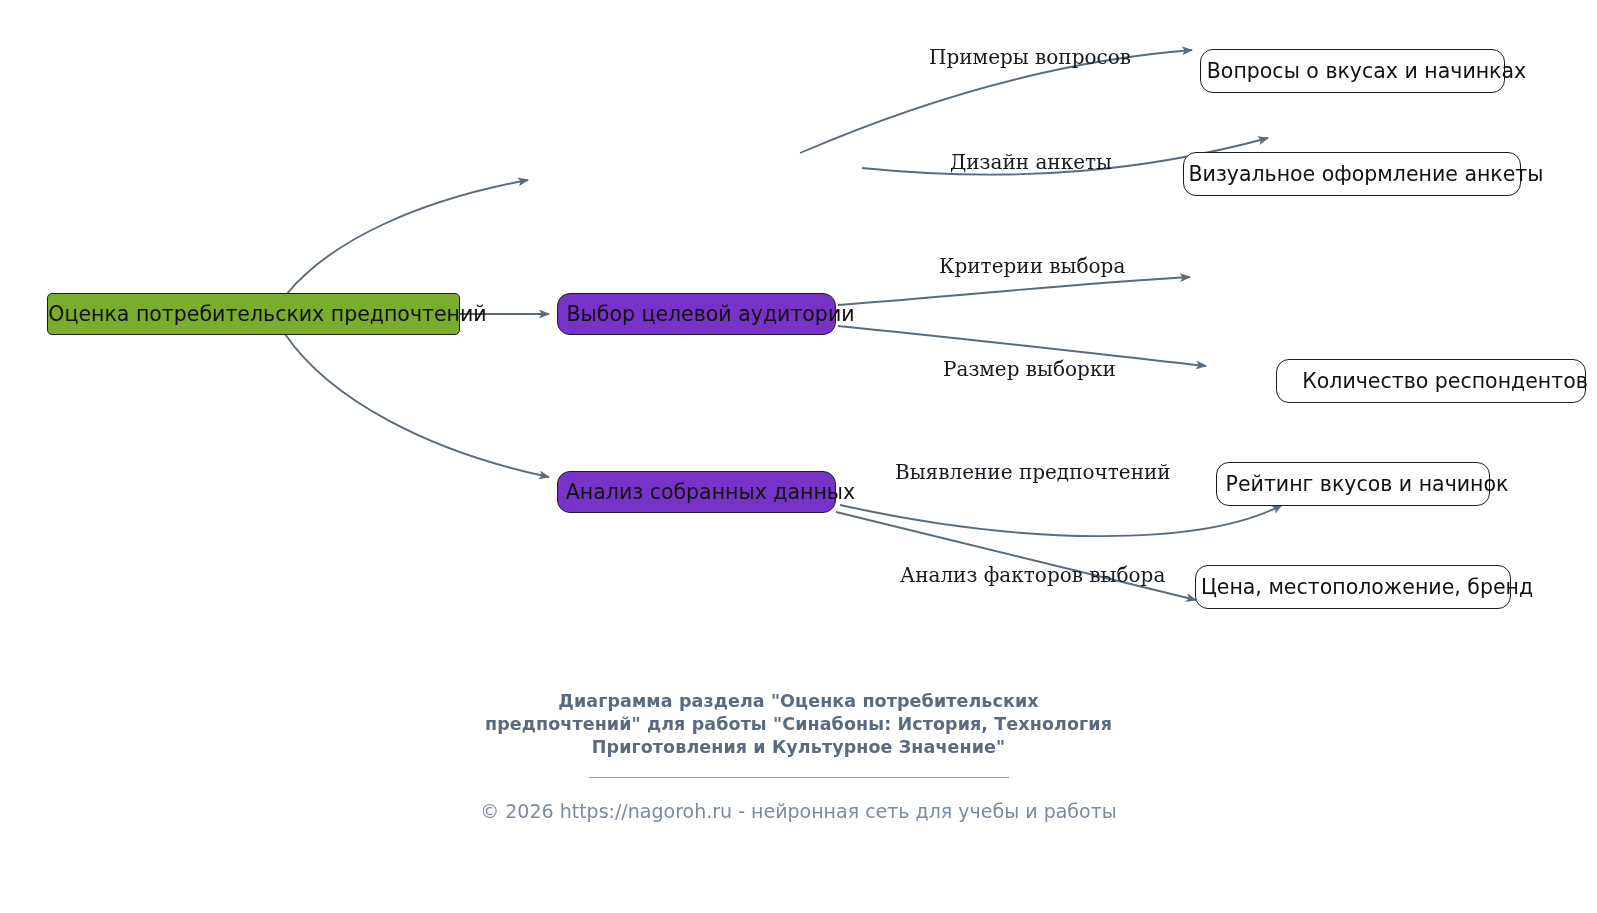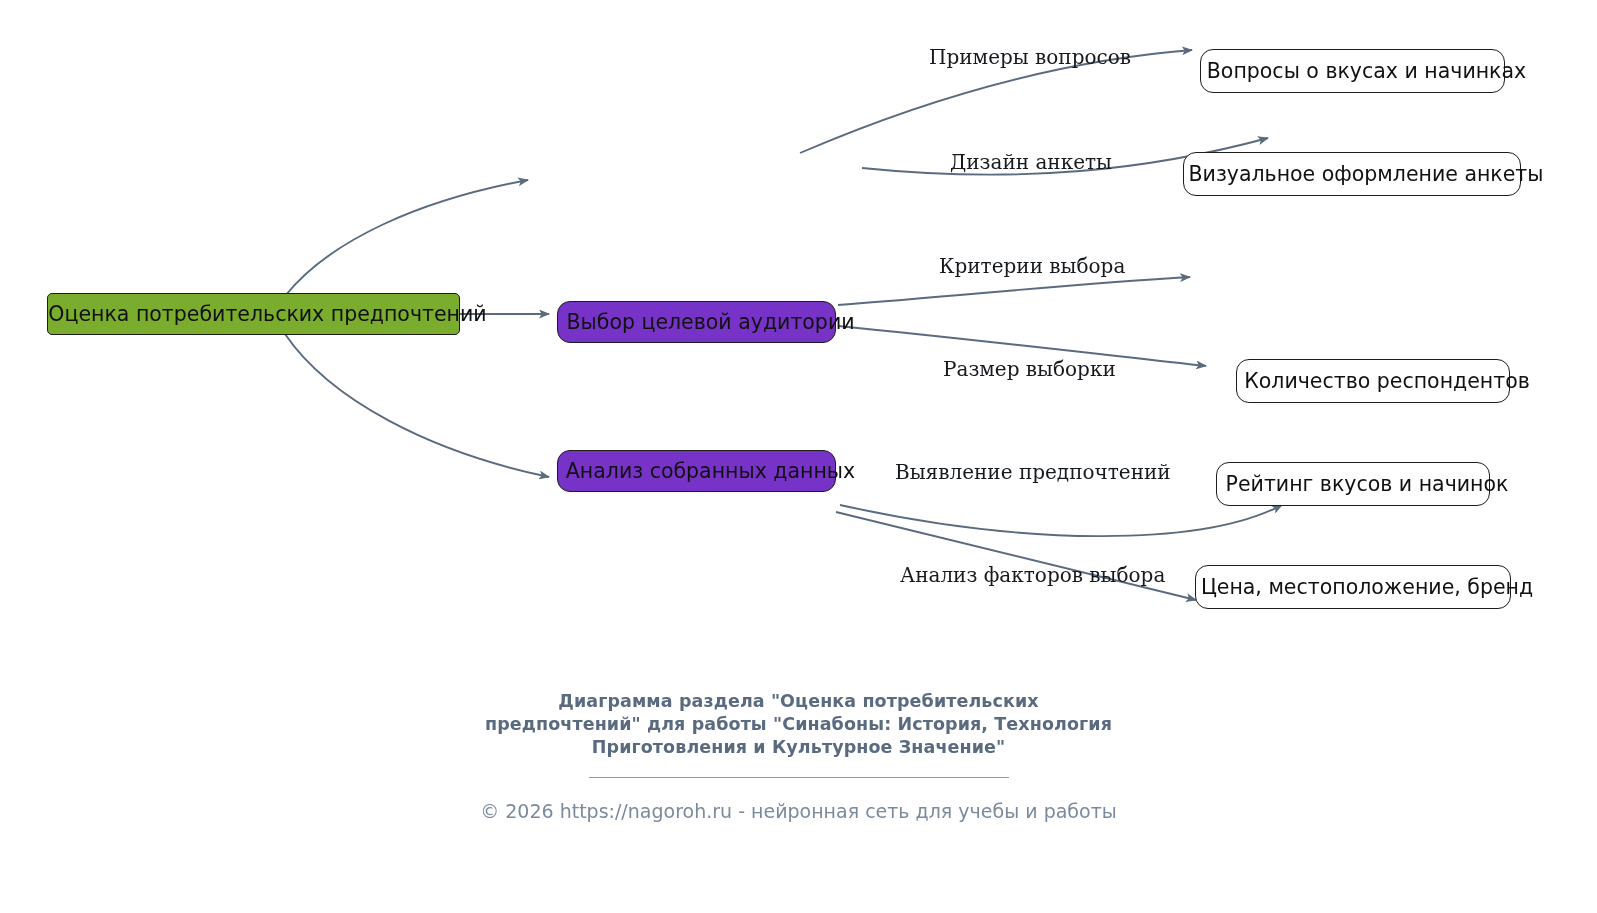--- a/index.html
+++ b/index.html
@@ -143,38 +143,38 @@
     <path d="M 840,505 C 1020,545 1200,548 1282,505" fill="none" stroke="#5a6b7d" stroke-width="1.9" marker-end="url(#arrow)"></path>
 
     <path d="M 836,512 C 980,548 1110,578 1196,600" fill="none" stroke="#5a6b7d" stroke-width="1.9" marker-end="url(#arrow)"></path>
   </svg>
 
   <div class="node node-root" style="left:47px; top:293px; width:413px; height:42px;">
     <span>Оценка потребительских предпочтений</span>
   </div>
 
 
-  <div class="node node-branch" style="left:557px; top:301px; width:279px; height:42px;">
+  <div class="node node-branch" style="left:557px; top:293px; width:279px; height:42px;">
     <span>Выбор целевой аудитории</span>
   </div>
 
-  <div class="node node-branch" style="left:557px; top:450px; width:279px; height:42px;">
+  <div class="node node-branch" style="left:557px; top:471px; width:279px; height:42px;">
     <span>Анализ собранных данных</span>
   </div>
 
   <div class="node node-leaf" style="left:1200px; top:49px; width:305px; height:44px;">
     <span>Вопросы о вкусах и начинках</span>
   </div>
 
   <div class="node node-leaf" style="left:1183px; top:152px; width:338px; height:44px;">
     <span>Визуальное оформление анкеты</span>
   </div>
 
 
-  <div class="node node-leaf" style="left:1236px; top:359px; width:274px; height:44px;">
+  <div class="node node-leaf" style="left:1276px; top:359px; width:310px; height:44px;">
     <span>Количество респондентов</span>
   </div>
 
   <div class="node node-leaf" style="left:1216px; top:462px; width:274px; height:44px;">
     <span>Рейтинг вкусов и начинок</span>
   </div>
 
   <div class="node node-leaf" style="left:1195px; top:565px; width:316px; height:44px;">
     <span>Цена, местоположение, бренд</span>
   </div>

